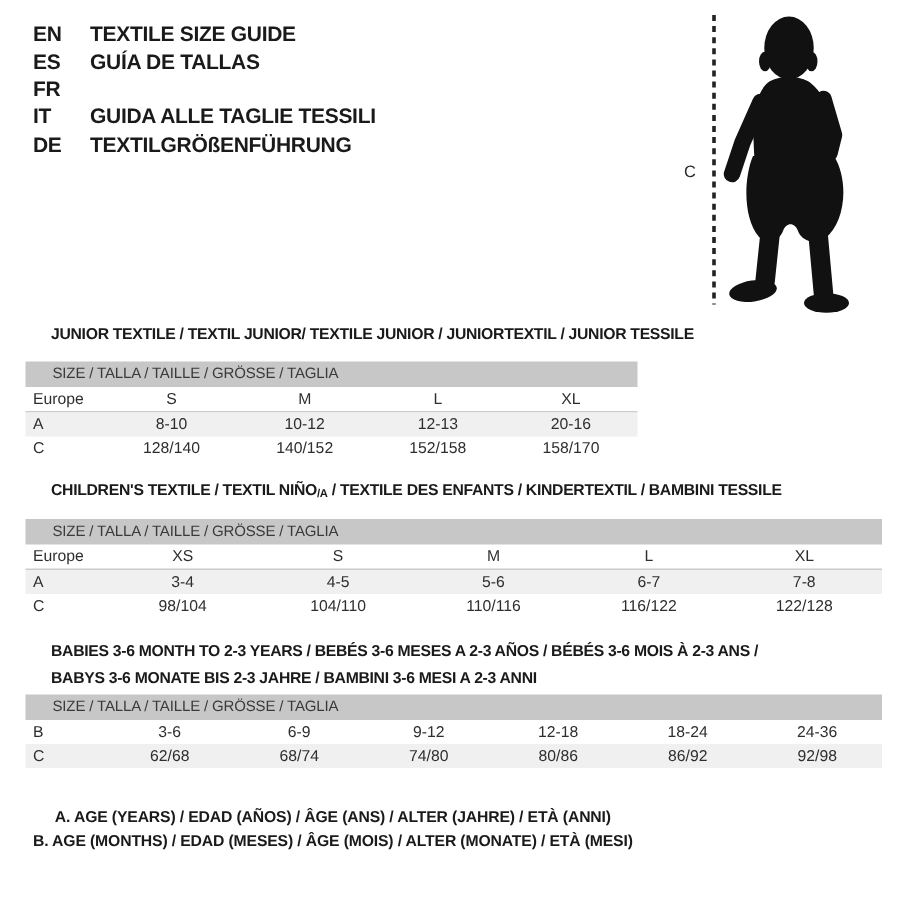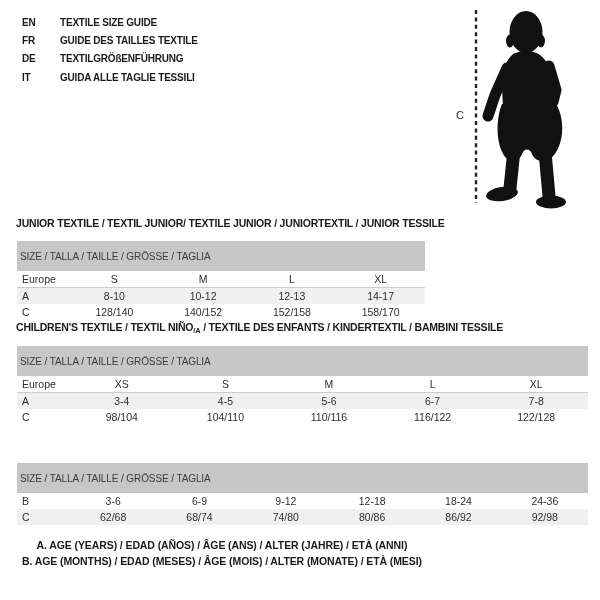--- a/index.html
+++ b/index.html
@@ -10,48 +10,48 @@
     background: var(--page-bg, #ffffff);
     font-family: "Liberation Sans", "DejaVu Sans", sans-serif;
     color: var(--title-text, #1a1a1a);
     overflow: hidden;
   }
 
   
   .lang-block { position: absolute; left: 22px; top: 13px; }
   .lang-row { display: flex; height: 18.4px; align-items: center; }
   .lang-code, .lang-title {
-    font-size: 10px; font-weight: 700; letter-spacing: -0.2px;
+    font-size: 14px; font-weight: 700; letter-spacing: -0.2px;
     color: var(--title-text, #1a1a1a); white-space: nowrap;
   }
   .lang-code { width: 38px; }
 
   
   .figure { position: absolute; left: 450px; top: 0; width: 130px; height: 215px; }
   .figure svg { display: block; }
   .c-label {
     position: absolute; left: 6px; top: 109px;
     font-size: 11px; font-weight: 400; color: #2a2a2a;
   }
 
   
   .section-title {
-    position: absolute; left: 16px;
+    position: absolute; left: 34px;
     font-size: 10.5px; font-weight: 700; letter-spacing: -0.2px;
     color: var(--title-text, #1a1a1a); white-space: nowrap; line-height: 13px;
   }
   .section-title .sub { font-size: 7.5px; vertical-align: -1.5px; }
 
   
   .size-table { position: absolute; left: 17px; }
   .size-bar {
-    height: 30px; display: flex; align-items: center;
+    height: 17px; display: flex; align-items: center;
     background: var(--header-bar-bg, #c7c7c7);
     font-size: 10px; letter-spacing: -0.1px; color: #3a3a3a;
-    padding-left: 3px;
+    padding-left: 18px;
   }
   .t-row {
     height: 16px; display: flex; align-items: center;
     font-size: 10.5px; color: var(--table-text, #2e2e2e);
   }
   .t-row.shaded { background: var(--shaded-row-bg, #f0f0f0); }
   .t-row.divider { border-bottom: 1px solid #cccccc; }
   .t-label { width: 53px; padding-left: 5px; box-sizing: border-box; }
   .t-val { flex: 1; text-align: center; }
 
@@ -78,30 +78,33 @@
 <body>
 
 <div class="canvas">
 
   <div class="lang-block">
     <div class="lang-row">
       <span class="lang-code">EN</span>
       <span class="lang-title">TEXTILE SIZE GUIDE</span>
     </div>
     <div class="lang-row">
+      <span class="lang-code">ES</span>
+      <span class="lang-title">GUÍA DE TALLAS</span>
+    </div>
+    <div class="lang-row">
       <span class="lang-code">FR</span>
-      <span class="lang-title">GUIDE DES TAILLES TEXTILE</span>
+    </div>
+    <div class="lang-row">
+      <span class="lang-code">IT</span>
+      <span class="lang-title">GUIDA ALLE TAGLIE TESSILI</span>
     </div>
     <div class="lang-row">
       <span class="lang-code">DE</span>
       <span class="lang-title">TEXTILGRÖßENFÜHRUNG</span>
-    </div>
-    <div class="lang-row">
-      <span class="lang-code">IT</span>
-      <span class="lang-title">GUIDA ALLE TAGLIE TESSILI</span>
     </div>
   </div>
 
   <div class="figure">
     <span class="c-label">C</span>
     <svg width="130" height="215" viewBox="0 0 130 215">
       <g fill="var(--silhouette, #111)" stroke="none">
 
         <line x1="26" y1="10" x2="26" y2="203" stroke="#222" stroke-width="2.4" stroke-dasharray="4 3.4"></line>
 
@@ -136,21 +139,21 @@
           <span class="t-val">S</span>
           <span class="t-val">M</span>
           <span class="t-val">L</span>
           <span class="t-val">XL</span>
         </div>
         <div class="t-row shaded">
           <span class="t-label">A</span>
           <span class="t-val">8-10</span>
           <span class="t-val">10-12</span>
           <span class="t-val">12-13</span>
-          <span class="t-val">14-17</span>
+          <span class="t-val">20-16</span>
         </div>
         <div class="t-row">
           <span class="t-label">C</span>
           <span class="t-val">128/140</span>
           <span class="t-val">140/152</span>
           <span class="t-val">152/158</span>
           <span class="t-val">158/170</span>
         </div>
       </div>
   </div>
@@ -181,20 +184,24 @@
           <span class="t-label">C</span>
           <span class="t-val">98/104</span>
           <span class="t-val">104/110</span>
           <span class="t-val">110/116</span>
           <span class="t-val">116/122</span>
           <span class="t-val">122/128</span>
         </div>
       </div>
   </div>
 
+  <div class="section-title" id="babies-title">
+    <div>BABIES 3-6 MONTH TO 2-3 YEARS / BEBÉS 3-6 MESES A 2-3 AÑOS / BÉBÉS 3-6 MOIS À 2-3 ANS /</div>
+    <div>BABYS 3-6 MONATE BIS 2-3 JAHRE / BAMBINI 3-6 MESI A 2-3 ANNI</div>
+  </div>
   <div class="size-table w-wide" id="babies-table">
     <div class="size-bar">SIZE / TALLA / TAILLE / GRÖSSE / TAGLIA</div>
     <div>
         <div class="t-row">
           <span class="t-label">B</span>
           <span class="t-val">3-6</span>
           <span class="t-val">6-9</span>
           <span class="t-val">9-12</span>
           <span class="t-val">12-18</span>
           <span class="t-val">18-24</span>

